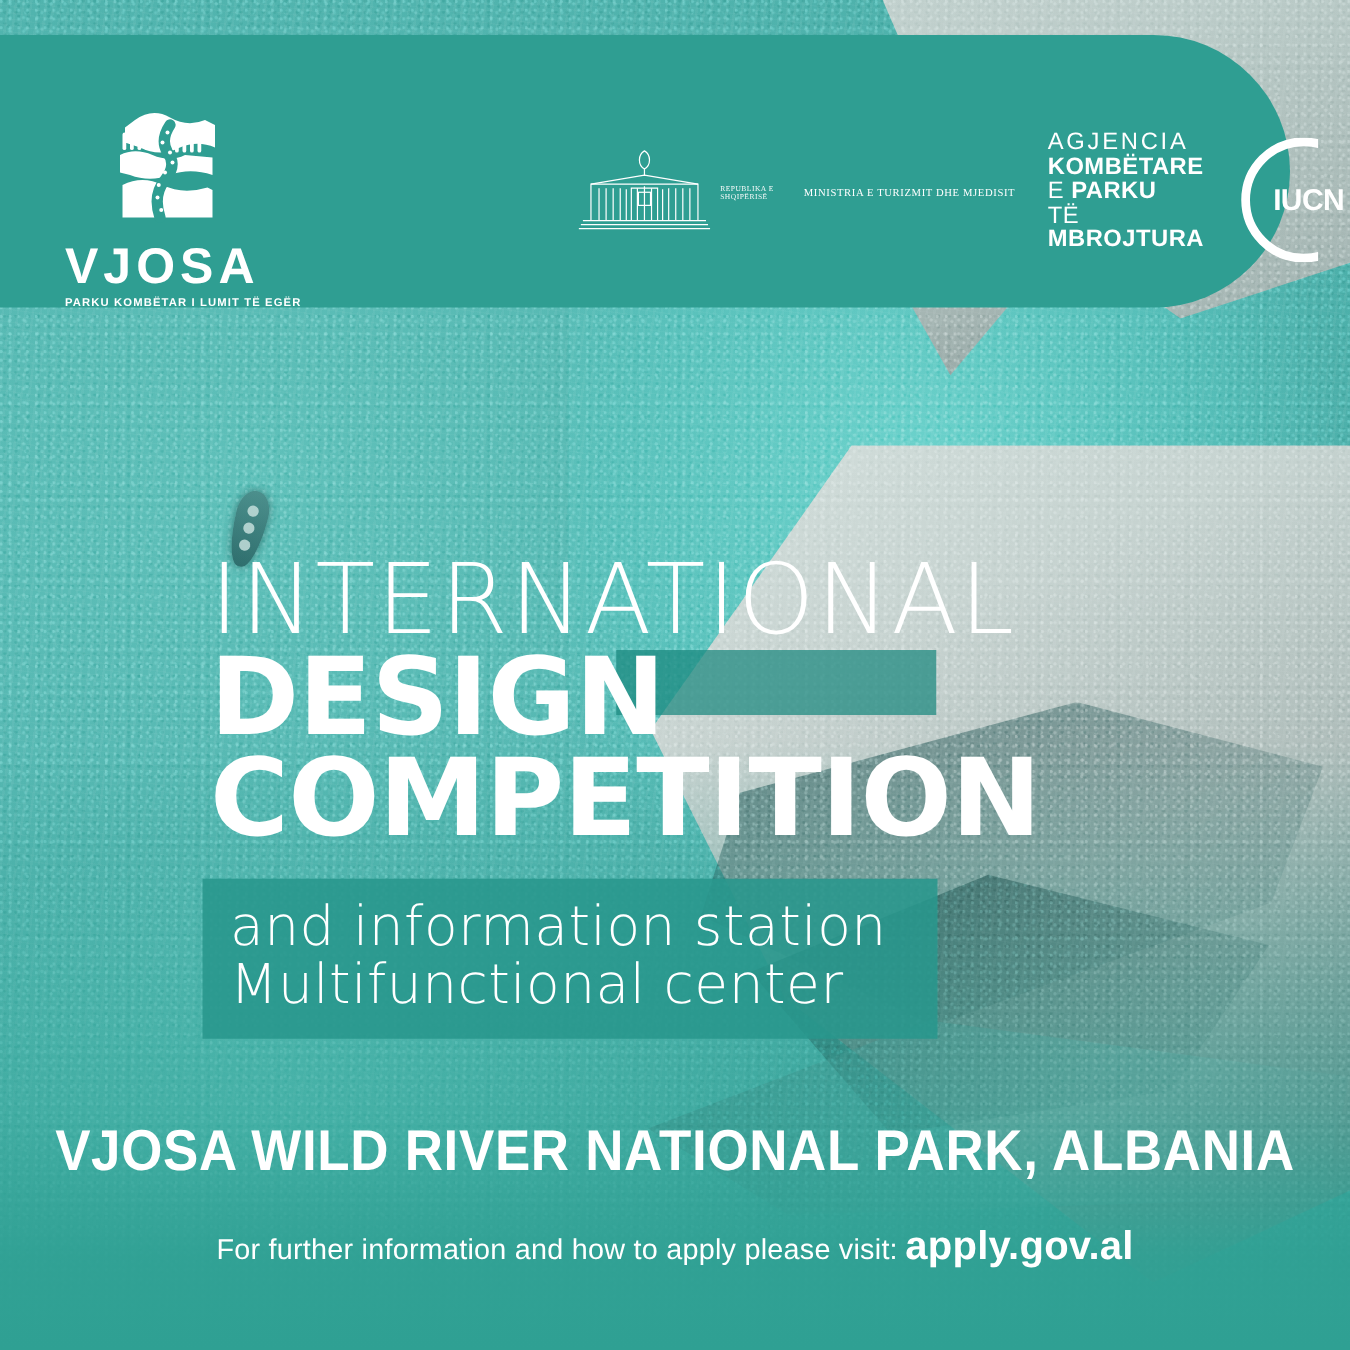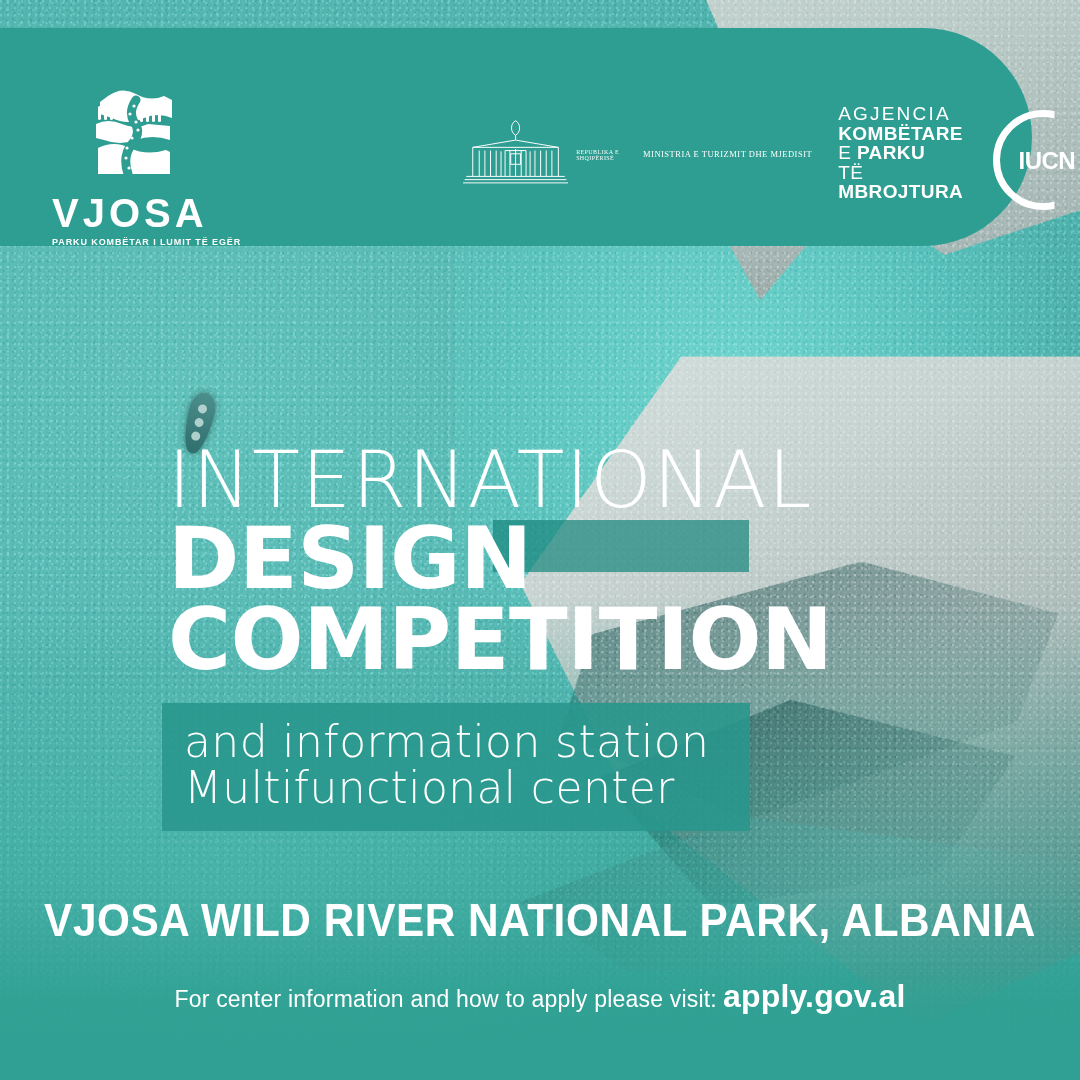--- a/index.html
+++ b/index.html
@@ -316,16 +316,16 @@
   </div>
 
   <div class="subtitle-box">
     <div class="subtitle">and information station</div>
     <div class="subtitle">Multifunctional center</div>
   </div>
 
   <div class="location">VJOSA WILD RIVER NATIONAL PARK, ALBANIA</div>
 
   <div class="footer">
-    <span class="lead">For center information and how to apply please visit:</span><span class="url">apply.gov.al</span>
+    <span class="lead">For further information and how to apply please visit:</span><span class="url">apply.gov.al</span>
   </div>
 
 </div>
 
 </body></html>

